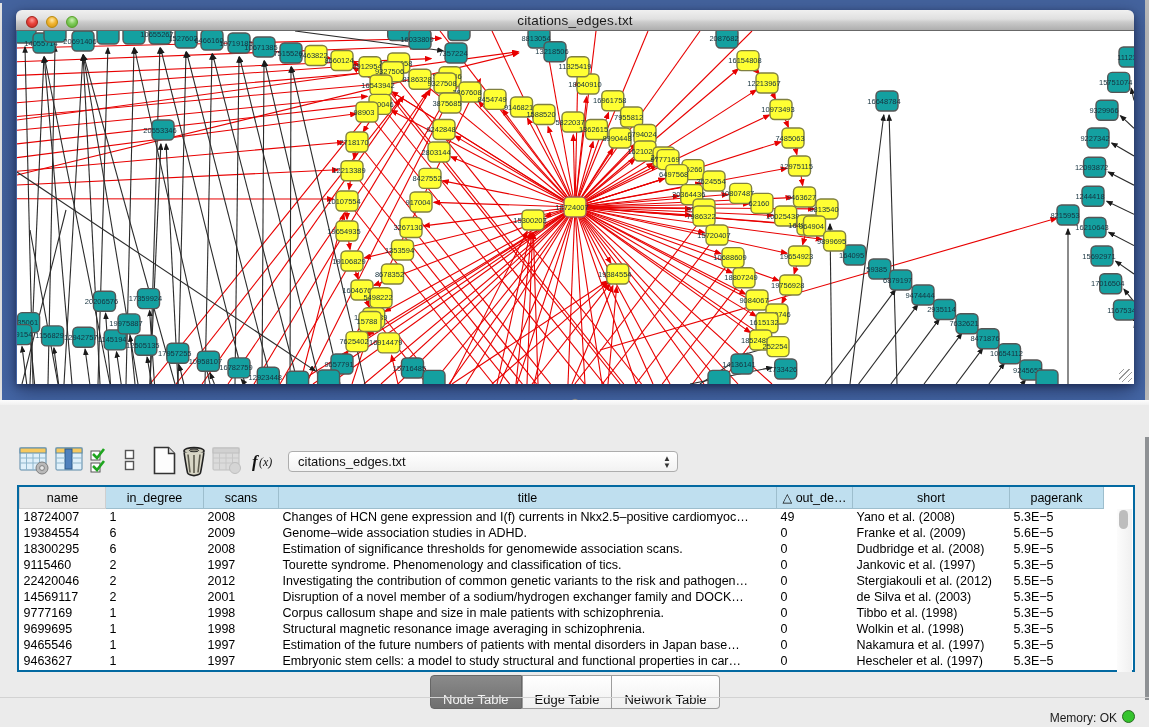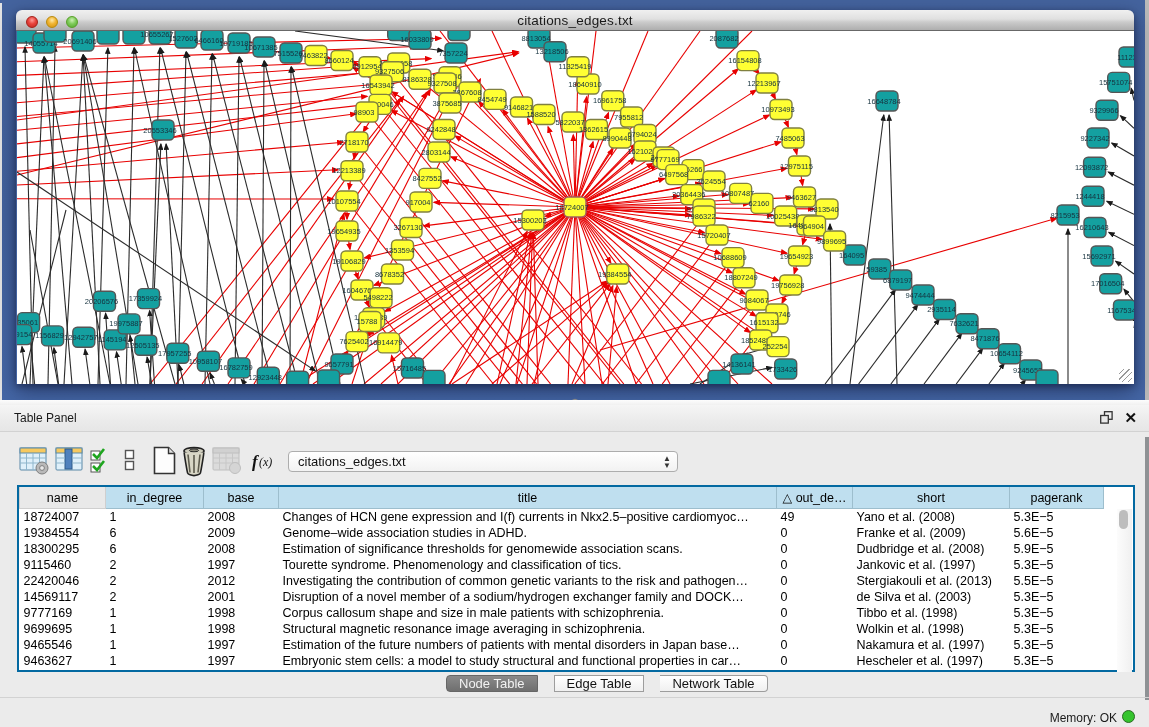--- a/index.html
+++ b/index.html
@@ -33,21 +33,21 @@
 .combo{position:absolute;left:288px;top:20px;width:390px;height:21px;background:linear-gradient(180deg,#ffffff,#f2f2f2);border:1px solid #adadad;border-radius:4px;box-sizing:border-box;font-size:13px;color:#111;line-height:20px;padding-left:9px;}
 .combo .arr{position:absolute;right:6px;top:3px;font-size:8px;color:#333;line-height:7px;text-align:center;}
 .tblwrap{position:absolute;left:17px;top:80px;width:1118px;height:187px;background:#fff;border:2px solid #0369a1;box-sizing:border-box;}
 table.tp{border-collapse:collapse;table-layout:fixed;width:1077px;font-size:12.5px;color:#000;}
 table.tp th{background:#bfdfef;border:1px solid #9dbecd;border-top:none;font-weight:normal;height:21px;padding:0;font-size:12.5px;}
 table.tp th.first{background:#e9e9e9;border-color:#cfcfcf;}
 table.tp td{height:16px;padding:0 0 0 4px;white-space:nowrap;overflow:hidden;border:none;font-size:12.5px;}
 .vsb{position:absolute;right:1px;top:22px;width:15px;height:163px;background:linear-gradient(90deg,#fcfcfc,#f0f0f0);}
 .vsb .thumb{position:absolute;left:2px;top:1px;width:9px;height:19px;border-radius:4.5px;background:#bdbdbd;}
 .tabs{position:absolute;left:430px;top:270px;height:17px;display:flex;}
-.tab{font-size:13px;color:#111;background:linear-gradient(180deg,#ffffff,#f0f0f0);border:1px solid #9d9d9d;padding:0 12px;height:17px;line-height:16px;box-sizing:border-box;margin-left:16px;}
+.tab{font-size:13px;color:#111;background:linear-gradient(180deg,#ffffff,#f0f0f0);border:1px solid #9d9d9d;padding:16px 12px;height:17px;line-height:16px;box-sizing:border-box;}
 .tab.sel{background:linear-gradient(180deg,#8a8a8a,#6f6f6f);color:#f2f2f2;border-color:#666;border-radius:4px 0 0 4px;}
 .tab.last{border-radius:0 4px 4px 0;border-left:none;}
 .statusline{position:absolute;left:0;top:292px;width:1149px;height:1px;background:#d2d2d2;}
 .mem{position:absolute;right:32px;top:306px;font-size:12px;color:#1a1a1a;text-align:right;}
 .memdot{position:absolute;right:14px;top:305px;width:11px;height:11px;border-radius:50%;background:#35c42d;border:1px solid #2a6b22;}
 </style>
 </head>
 <body>
 <div class="desktop">
  <div class="lstrip"></div>
@@ -578,28 +578,20 @@
       </div>
   <div class="grip"></div>
  </div>
  <svg width="10" height="6" viewBox="0 0 10 6" style="position:absolute;left:570px;top:397px;">
       <path d="M1 5 Q5 0 9 5" fill="none" stroke="#8a8a8a" stroke-width="1.3"></path>
     </svg>
 </div>
 <div class="divider"></div>
 <div class="panel">
  <div class="prstrip"></div>
- <div class="phead">
-   <div class="t">Table Panel</div>
-   <svg class="fl" viewBox="0 0 13 13">
-        <rect x="4.5" y="0.7" width="7.6" height="7.6" fill="none" stroke="#333" stroke-width="1.3"></rect>
-        <rect x="0.7" y="4.5" width="7.6" height="7.6" fill="#e9e9e9" stroke="#333" stroke-width="1.3"></rect>
-      </svg>
-   <div class="x">✕</div>
- </div>
  <div class="toolbar">
 <svg class="tbicons" width="270" height="34" viewBox="0 0 270 34" style="position:absolute;left:18px;top:14px;">
 
  <g>
   <rect x="2" y="3" width="26" height="22" rx="1" fill="#dff0fa" stroke="#5a89a8"></rect>
   <rect x="2" y="3" width="26" height="5" fill="#f7c95f" stroke="#5a89a8"></rect>
   <path d="M2 13h26M2 18h26M8.5 8v17M15 8v17M21.5 8v17" stroke="#8fb6cc" stroke-width="1" fill="none"></path>
   <circle cx="24" cy="23" r="6" fill="#b9b9b9" stroke="#7e7e7e"></circle>
   <circle cx="24" cy="23" r="2.4" fill="#e9e9e9" stroke="#7e7e7e"></circle>
  </g>
@@ -649,21 +641,21 @@
 </svg>
 
    <div class="combo">citations_edges.txt<div class="arr">▲<br>▼</div></div>
  </div>
  <div class="tblwrap">
   <table class="tp">
    <tbody>
           <tr>
             <th class="first" style="width:85px">name</th>
             <th style="width:97px">in_degree</th>
-            <th style="width:74px">base</th>
+            <th style="width:74px">scans</th>
             <th style="width:497px">title</th>
             <th style="width:75px">△ out_de…</th>
             <th style="width:156px">short</th>
             <th style="width:93px">pagerank</th>
           </tr>
    <tr>
             <td>18724007</td>
             <td>1</td>
             <td>2008</td>
             <td>Changes of HCN gene expression and I(f) currents in Nkx2.5–positive cardiomyoc…</td>
@@ -697,21 +689,21 @@
             <td>0</td>
             <td>Jankovic et al. (1997)</td>
             <td>5.3E−5</td>
           </tr>
 <tr>
             <td>22420046</td>
             <td>2</td>
             <td>2012</td>
             <td>Investigating the contribution of common genetic variants to the risk and pathogen…</td>
             <td>0</td>
-            <td>Stergiakouli et al. (2013)</td>
+            <td>Stergiakouli et al. (2012)</td>
             <td>5.5E−5</td>
           </tr>
 <tr>
             <td>14569117</td>
             <td>2</td>
             <td>2001</td>
             <td>Disruption of a novel member of a sodium/hydrogen exchanger family and DOCK…</td>
             <td>0</td>
             <td>de Silva et al. (2003)</td>
             <td>5.3E−5</td>

